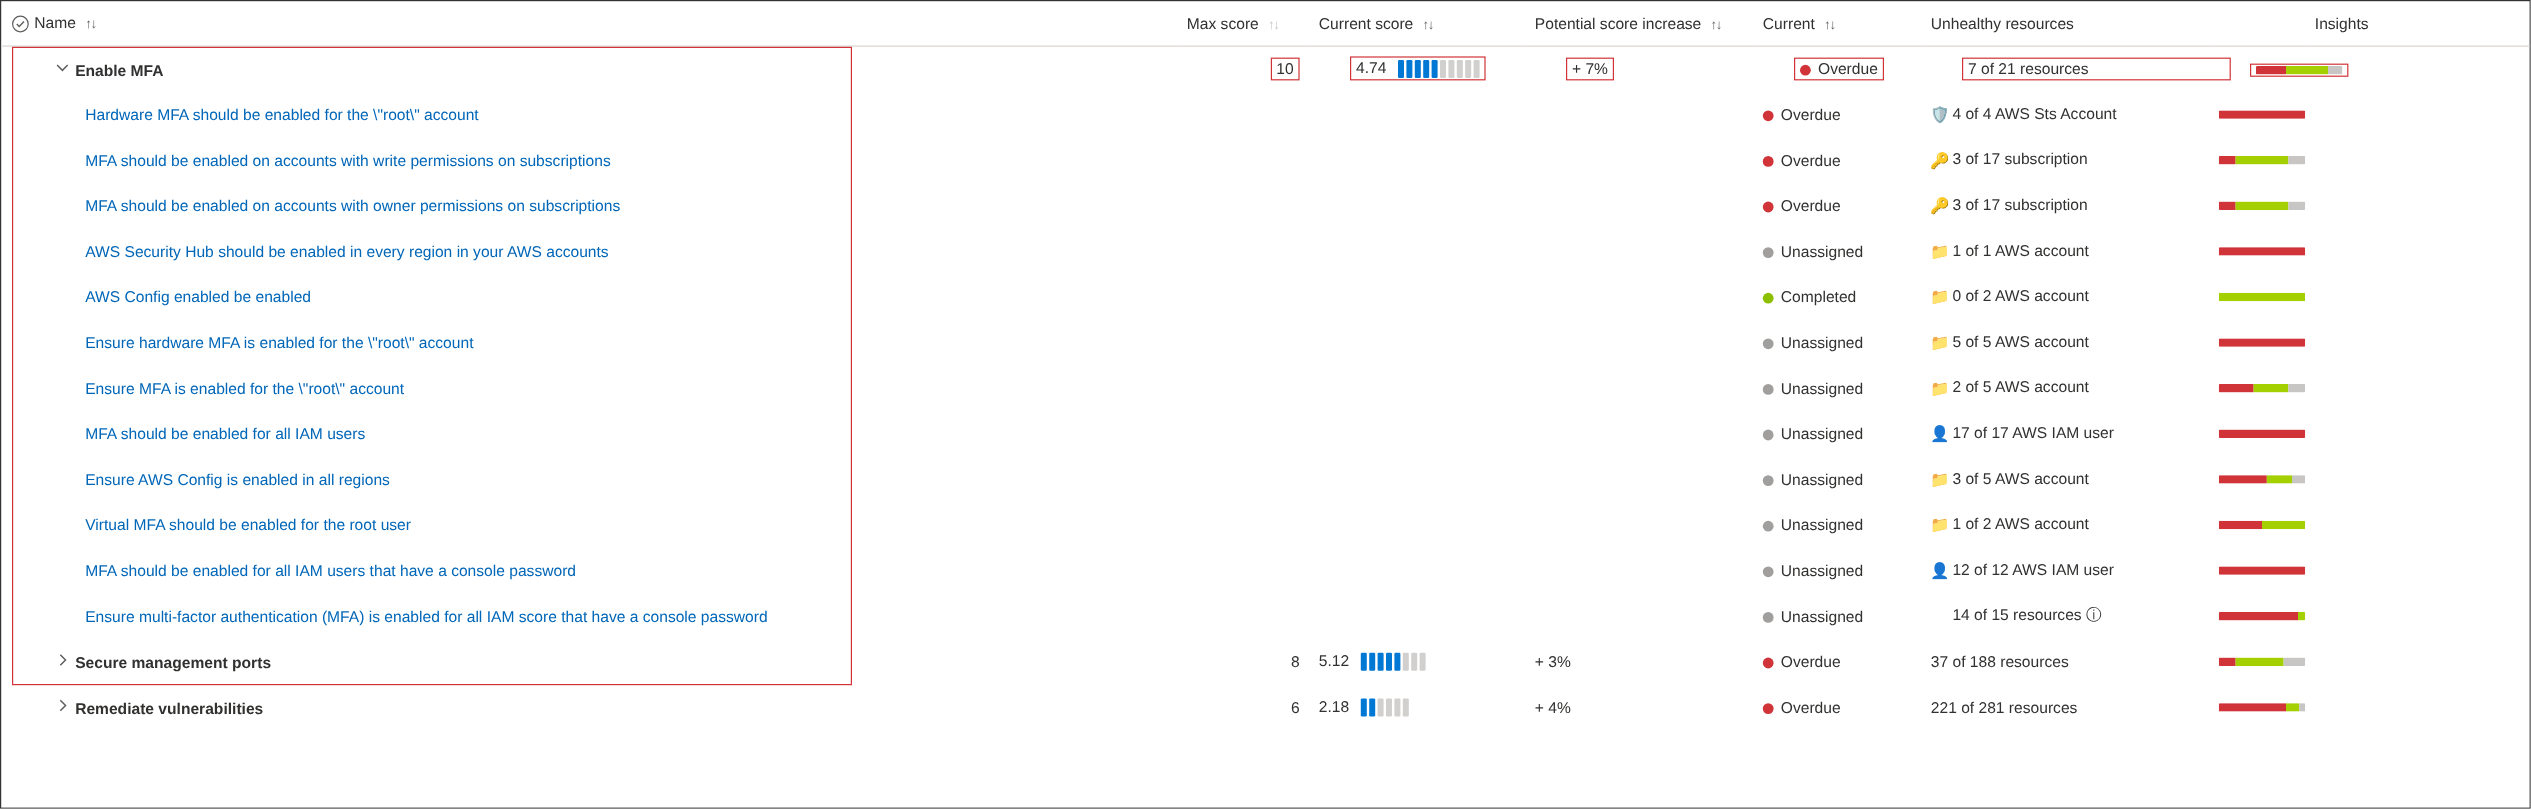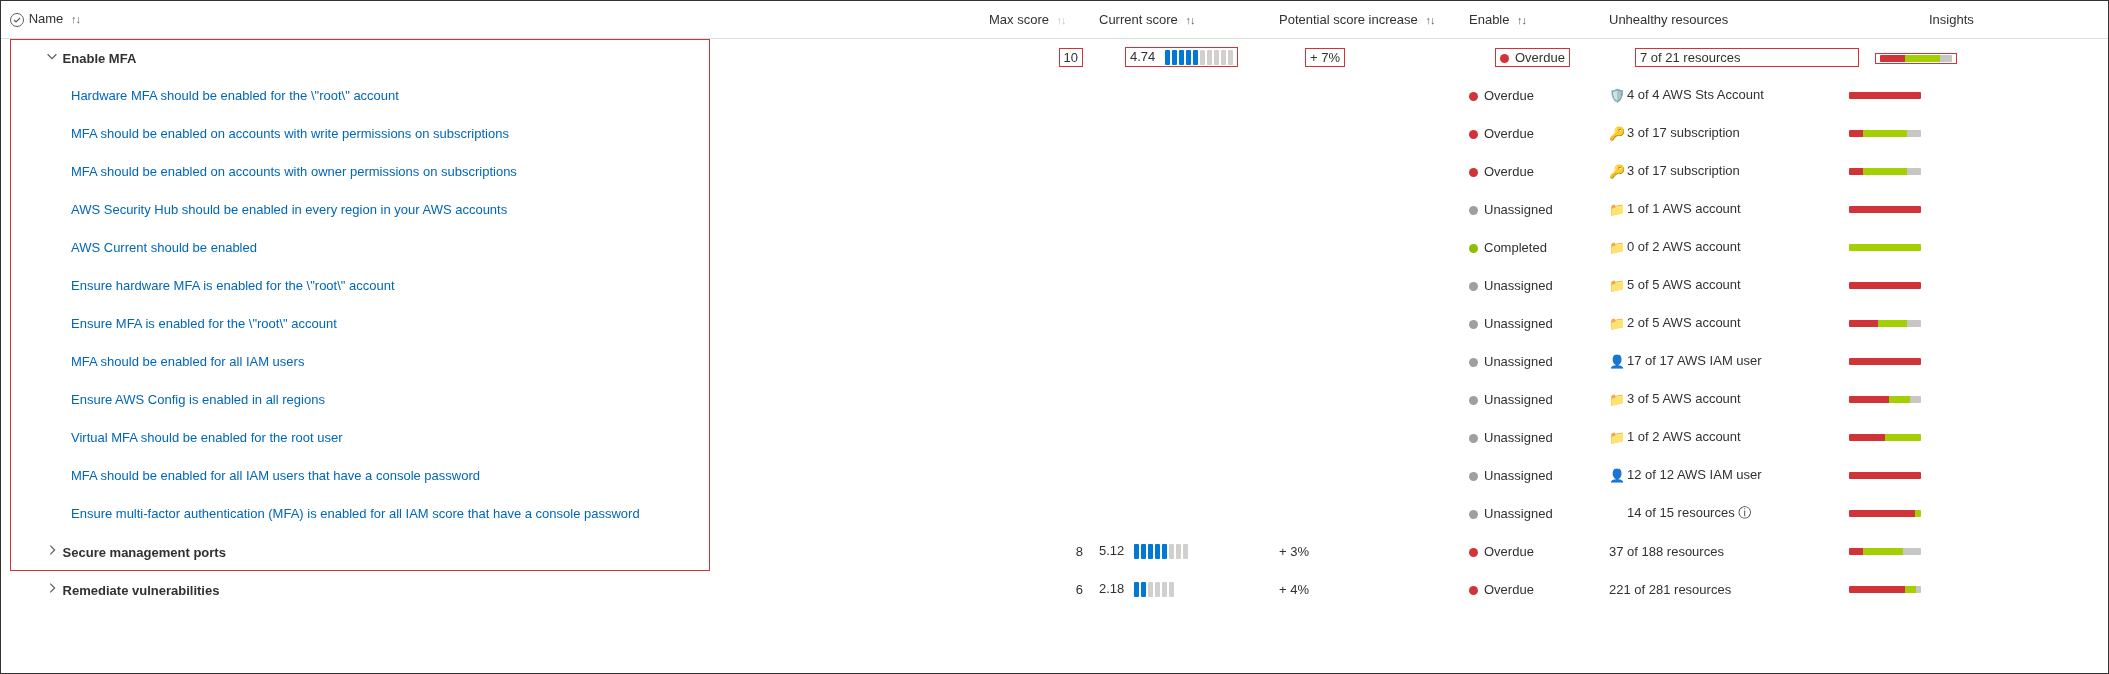--- a/index.html
+++ b/index.html
@@ -66,21 +66,21 @@
       </th>
       <th class="col-cur">
         <span>Current score</span>
         <span class="sort-arrows">↑↓</span>
       </th>
       <th class="col-pot">
         <span>Potential score increase</span>
         <span class="sort-arrows">↑↓</span>
       </th>
       <th class="col-status">
-        <span>Enable</span>
+        <span>Current</span>
         <span class="sort-arrows">↑↓</span>
       </th>
       <th class="col-unh">
         <span>Unhealthy resources</span>
       </th>
       <th class="col-bar"></th>
       <th class="col-ins">
         <span>Insights</span>
       </th>
     </tr>
@@ -171,21 +171,21 @@
             <td>
               <div class="bar">
                 <div class="seg-red" style="width:100%"></div>
                 <div class="seg-green" style="width:0%"></div>
                 <div class="seg-grey" style="width:0%"></div>
               </div>
             </td>
             <td></td>
           </tr>
           <tr>
-            <td class="indent2"><span class="link">AWS Current should be enabled</span></td>
+            <td class="indent2"><span class="link">AWS Config enabled be enabled</span></td>
             <td></td>
             <td></td>
             <td></td>
             <td><span class="dot dot-green"></span>Completed</td>
             <td><span class="res-icon">📁</span>0 of 2 AWS account</td>
             <td>
               <div class="bar">
                 <div class="seg-red" style="width:0%"></div>
                 <div class="seg-green" style="width:100%"></div>
                 <div class="seg-grey" style="width:0%"></div>

